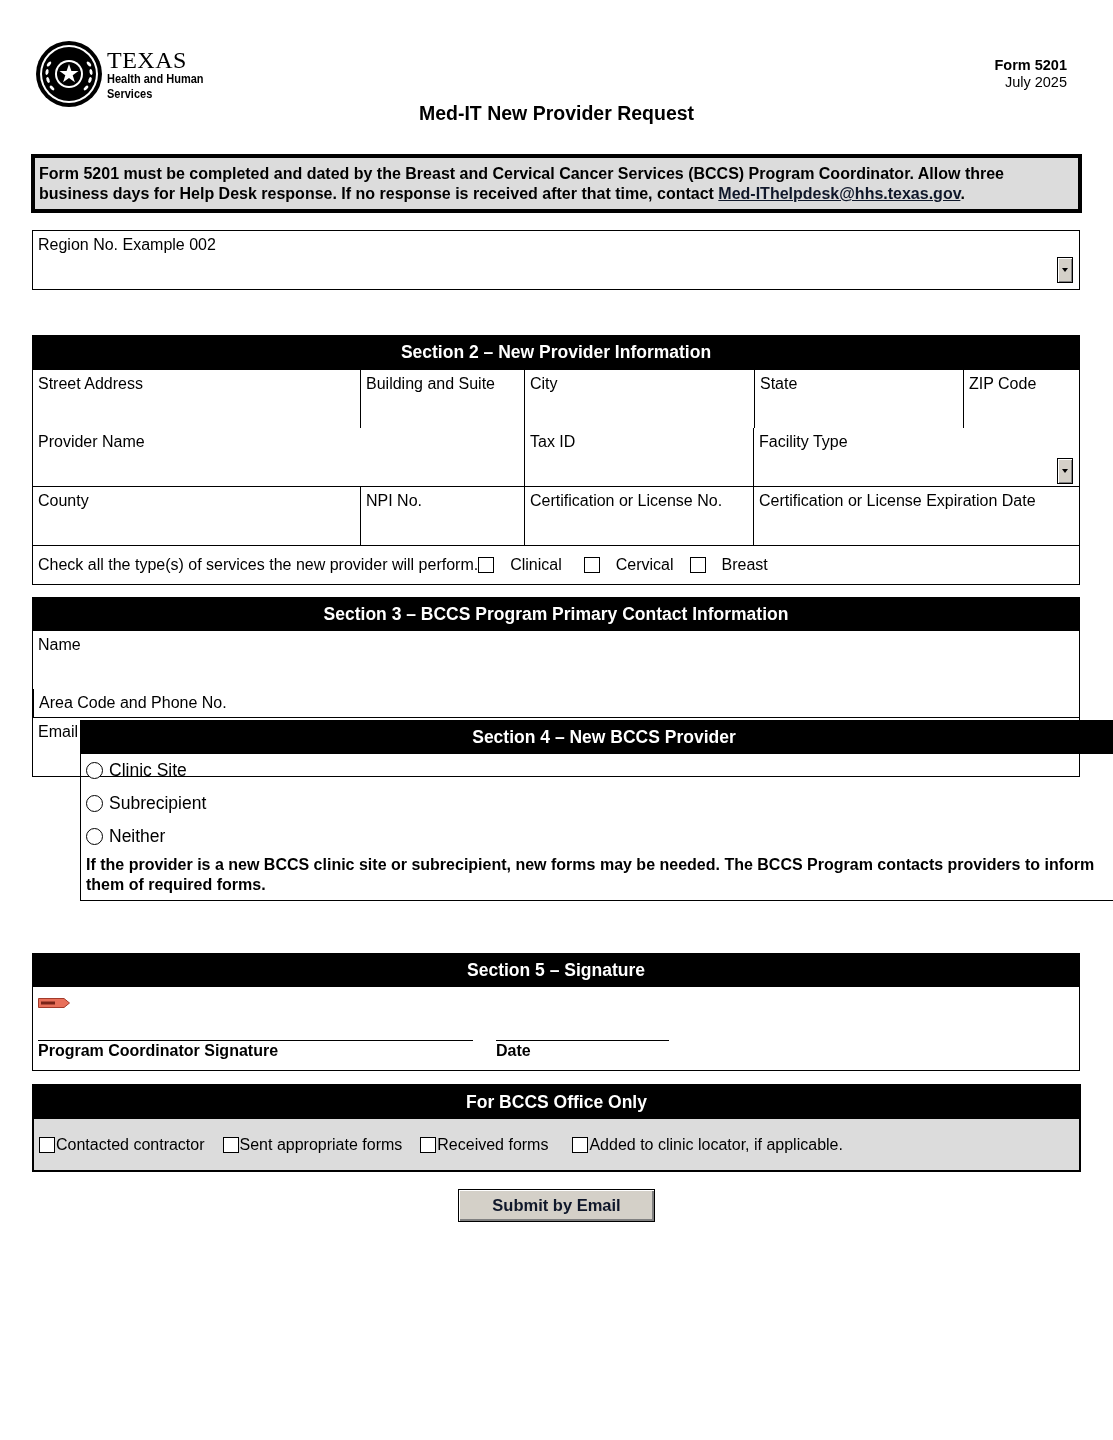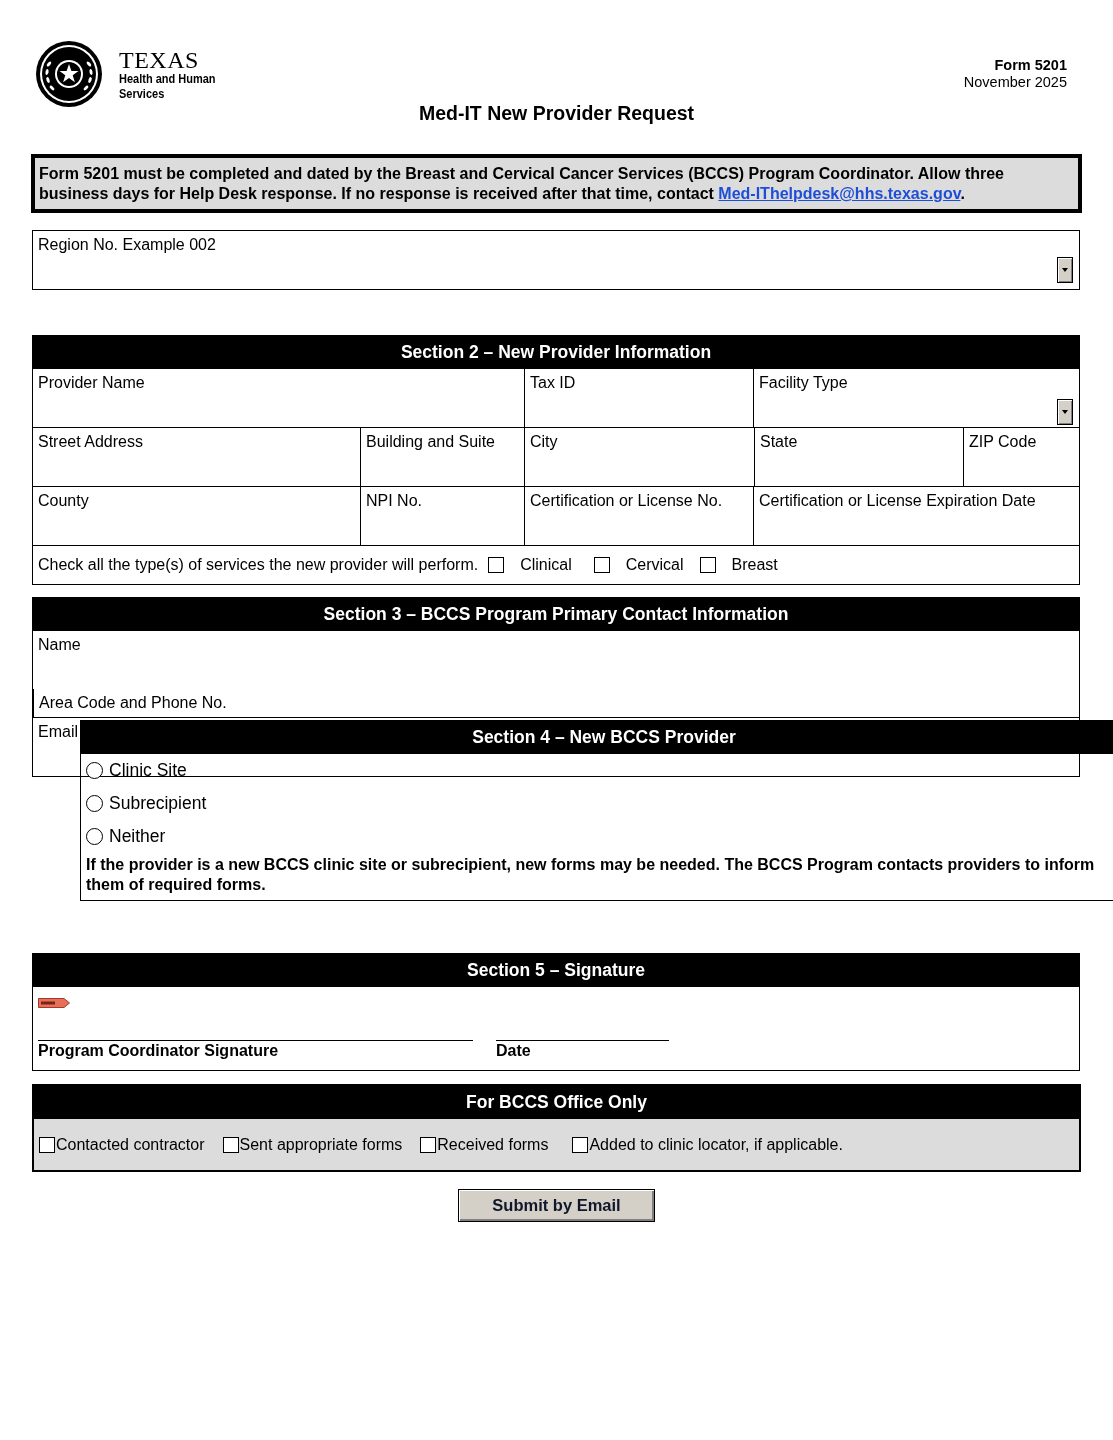--- a/index.html
+++ b/index.html
@@ -1,31 +1,31 @@
 <!DOCTYPE html>
 <html><head>
   <meta charset="utf-8">
   <style>
     * { box-sizing: border-box; margin: 0; padding: 0; }
     html, body { width: 1113px; height: 1440px; background: #ffffff; }
     body { position: relative; font-family: "Liberation Sans", sans-serif; color: #000; font-size: 16px; }
 
     .logo { position: absolute; left: 35px; top: 40px; width: 180px; height: 70px; display: flex; align-items: flex-start; }
     .seal { width: 68px; height: 68px; flex: 0 0 68px; }
-    .logo-text { margin-left: 16px; margin-top: 8px; line-height: 1; }
+    .logo-text { margin-left: 4px; margin-top: 8px; line-height: 1; }
     .logo-texas { font-family: "Liberation Serif", serif; font-size: 24px; letter-spacing: 0.5px; }
     .logo-sub { font-family: "Liberation Sans", sans-serif; font-size: 12.5px; font-weight: bold; line-height: 15px; transform: scaleX(0.88); transform-origin: left; display: block; white-space: nowrap; }
 
     .form-meta { position: absolute; right: 46px; top: 47px; text-align: right; font-size: 14.5px; line-height: 17px; }
     .form-meta .num { font-weight: bold; margin-top: 10px; }
 
     .title { position: absolute; left: 0; right: 0; top: 102px; text-align: center; font-weight: bold; font-size: 19.5px; }
 
     .notice { position: absolute; left: 31px; top: 154px; width: 1051px; height: 59px; border: 4px solid #000; background: #dcdcdc; padding: 6px 4px 0 4px; font-weight: bold; font-size: 16px; line-height: 20px; }
-    .notice a { color: #1d4ed8; }
+    .notice a { color: #0f172a; }
 
     .section { position: absolute; left: 32px; width: 1048px; border: 1px solid #000; }
     .sec-head { background: #000; color: #fff; font-weight: bold; font-size: 17.5px; text-align: center; height: 33px; line-height: 32px; }
 
     .row { display: flex; border-top: 1px solid #000; }
     .row:first-of-type { border-top: none; }
     .cell { position: relative; height: 58px; padding: 5px 5px; font-size: 16px; line-height: 18px; border-left: 1px solid #000; }
     .cell:first-child { border-left: none; }
 
     .dd-btn { position: absolute; right: 6px; bottom: 6px; width: 16px; height: 26px; background: #d4d0c8; border: 1px solid #000; box-shadow: inset 1px 1px 0 #fff, inset -1px -1px 0 #808080; display: flex; align-items: center; justify-content: center; }
@@ -74,21 +74,21 @@
   </svg>
   <div class="logo-text">
     <div class="logo-texas">TEXAS</div>
     <span class="logo-sub">Health and Human</span>
     <span class="logo-sub">Services</span>
   </div>
 </div>
 
 <div class="form-meta">
   <div class="num">Form 5201</div>
-  <div>November 2025</div>
+  <div>July 2025</div>
 </div>
 
 <div class="title">Med-IT New Provider Request</div>
 
 <div class="notice">
   <span>Form 5201 must be completed and dated by the Breast and Cervical Cancer Services (BCCS) Program Coordinator. Allow three business days for Help Desk response. If no response is received after that time, contact </span><a href="#">Med-IThelpdesk@hhs.texas.gov</a><span>.</span>
 </div>
 
 <div class="section" style="top:230px;">
   <div class="row" style="border-top:none;justify-content:flex-end;">
@@ -96,45 +96,45 @@
       <span>Region No. Example 002</span>
       <div class="dd-btn">
           <span></span>
         </div>
     </div>
   </div>
 </div>
 
 <div class="section" style="top:335px;">
   <div class="sec-head">Section 2 – New Provider Information</div>
+  <div class="row">
+    <div class="cell" style="width:327px;"><span>Street Address</span></div>
+    <div class="cell" style="width:164px;"><span>Building and Suite</span></div>
+    <div class="cell" style="width:230px;"><span>City</span></div>
+    <div class="cell" style="width:209px;"><span>State</span></div>
+    <div class="cell" style="flex:1;"><span>ZIP Code</span></div>
+  </div>
   <div class="row" style="border-top:none;">
     <div class="cell" style="width:491px;"><span>Provider Name</span></div>
     <div class="cell" style="width:229px;"><span>Tax ID</span></div>
     <div class="cell" style="flex:1;">
       <span>Facility Type</span>
       <div class="dd-btn" style="bottom:2px;">
           <span></span>
         </div>
     </div>
   </div>
   <div class="row">
-    <div class="cell" style="width:327px;"><span>Street Address</span></div>
-    <div class="cell" style="width:164px;"><span>Building and Suite</span></div>
-    <div class="cell" style="width:230px;"><span>City</span></div>
-    <div class="cell" style="width:209px;"><span>State</span></div>
-    <div class="cell" style="flex:1;"><span>ZIP Code</span></div>
-  </div>
-  <div class="row">
     <div class="cell" style="width:327px;"><span>County</span></div>
     <div class="cell" style="width:164px;"><span>NPI No.</span></div>
     <div class="cell" style="width:229px;"><span>Certification or License No.</span></div>
     <div class="cell" style="flex:1;"><span>Certification or License Expiration Date</span></div>
   </div>
   <div class="check-row">
-    <span style="margin-right:10px;">Check all the type(s) of services the new provider will perform.</span>
+    <span style="">Check all the type(s) of services the new provider will perform.</span>
     <span class="cb-item" style="margin-right:22px;">
       <span class="cb"></span>
       <span>Clinical</span>
     </span>
     <span class="cb-item" style="margin-right:16px;">
       <span class="cb"></span>
       <span>Cervical</span>
     </span>
     <span class="cb-item">
       <span class="cb"></span>

